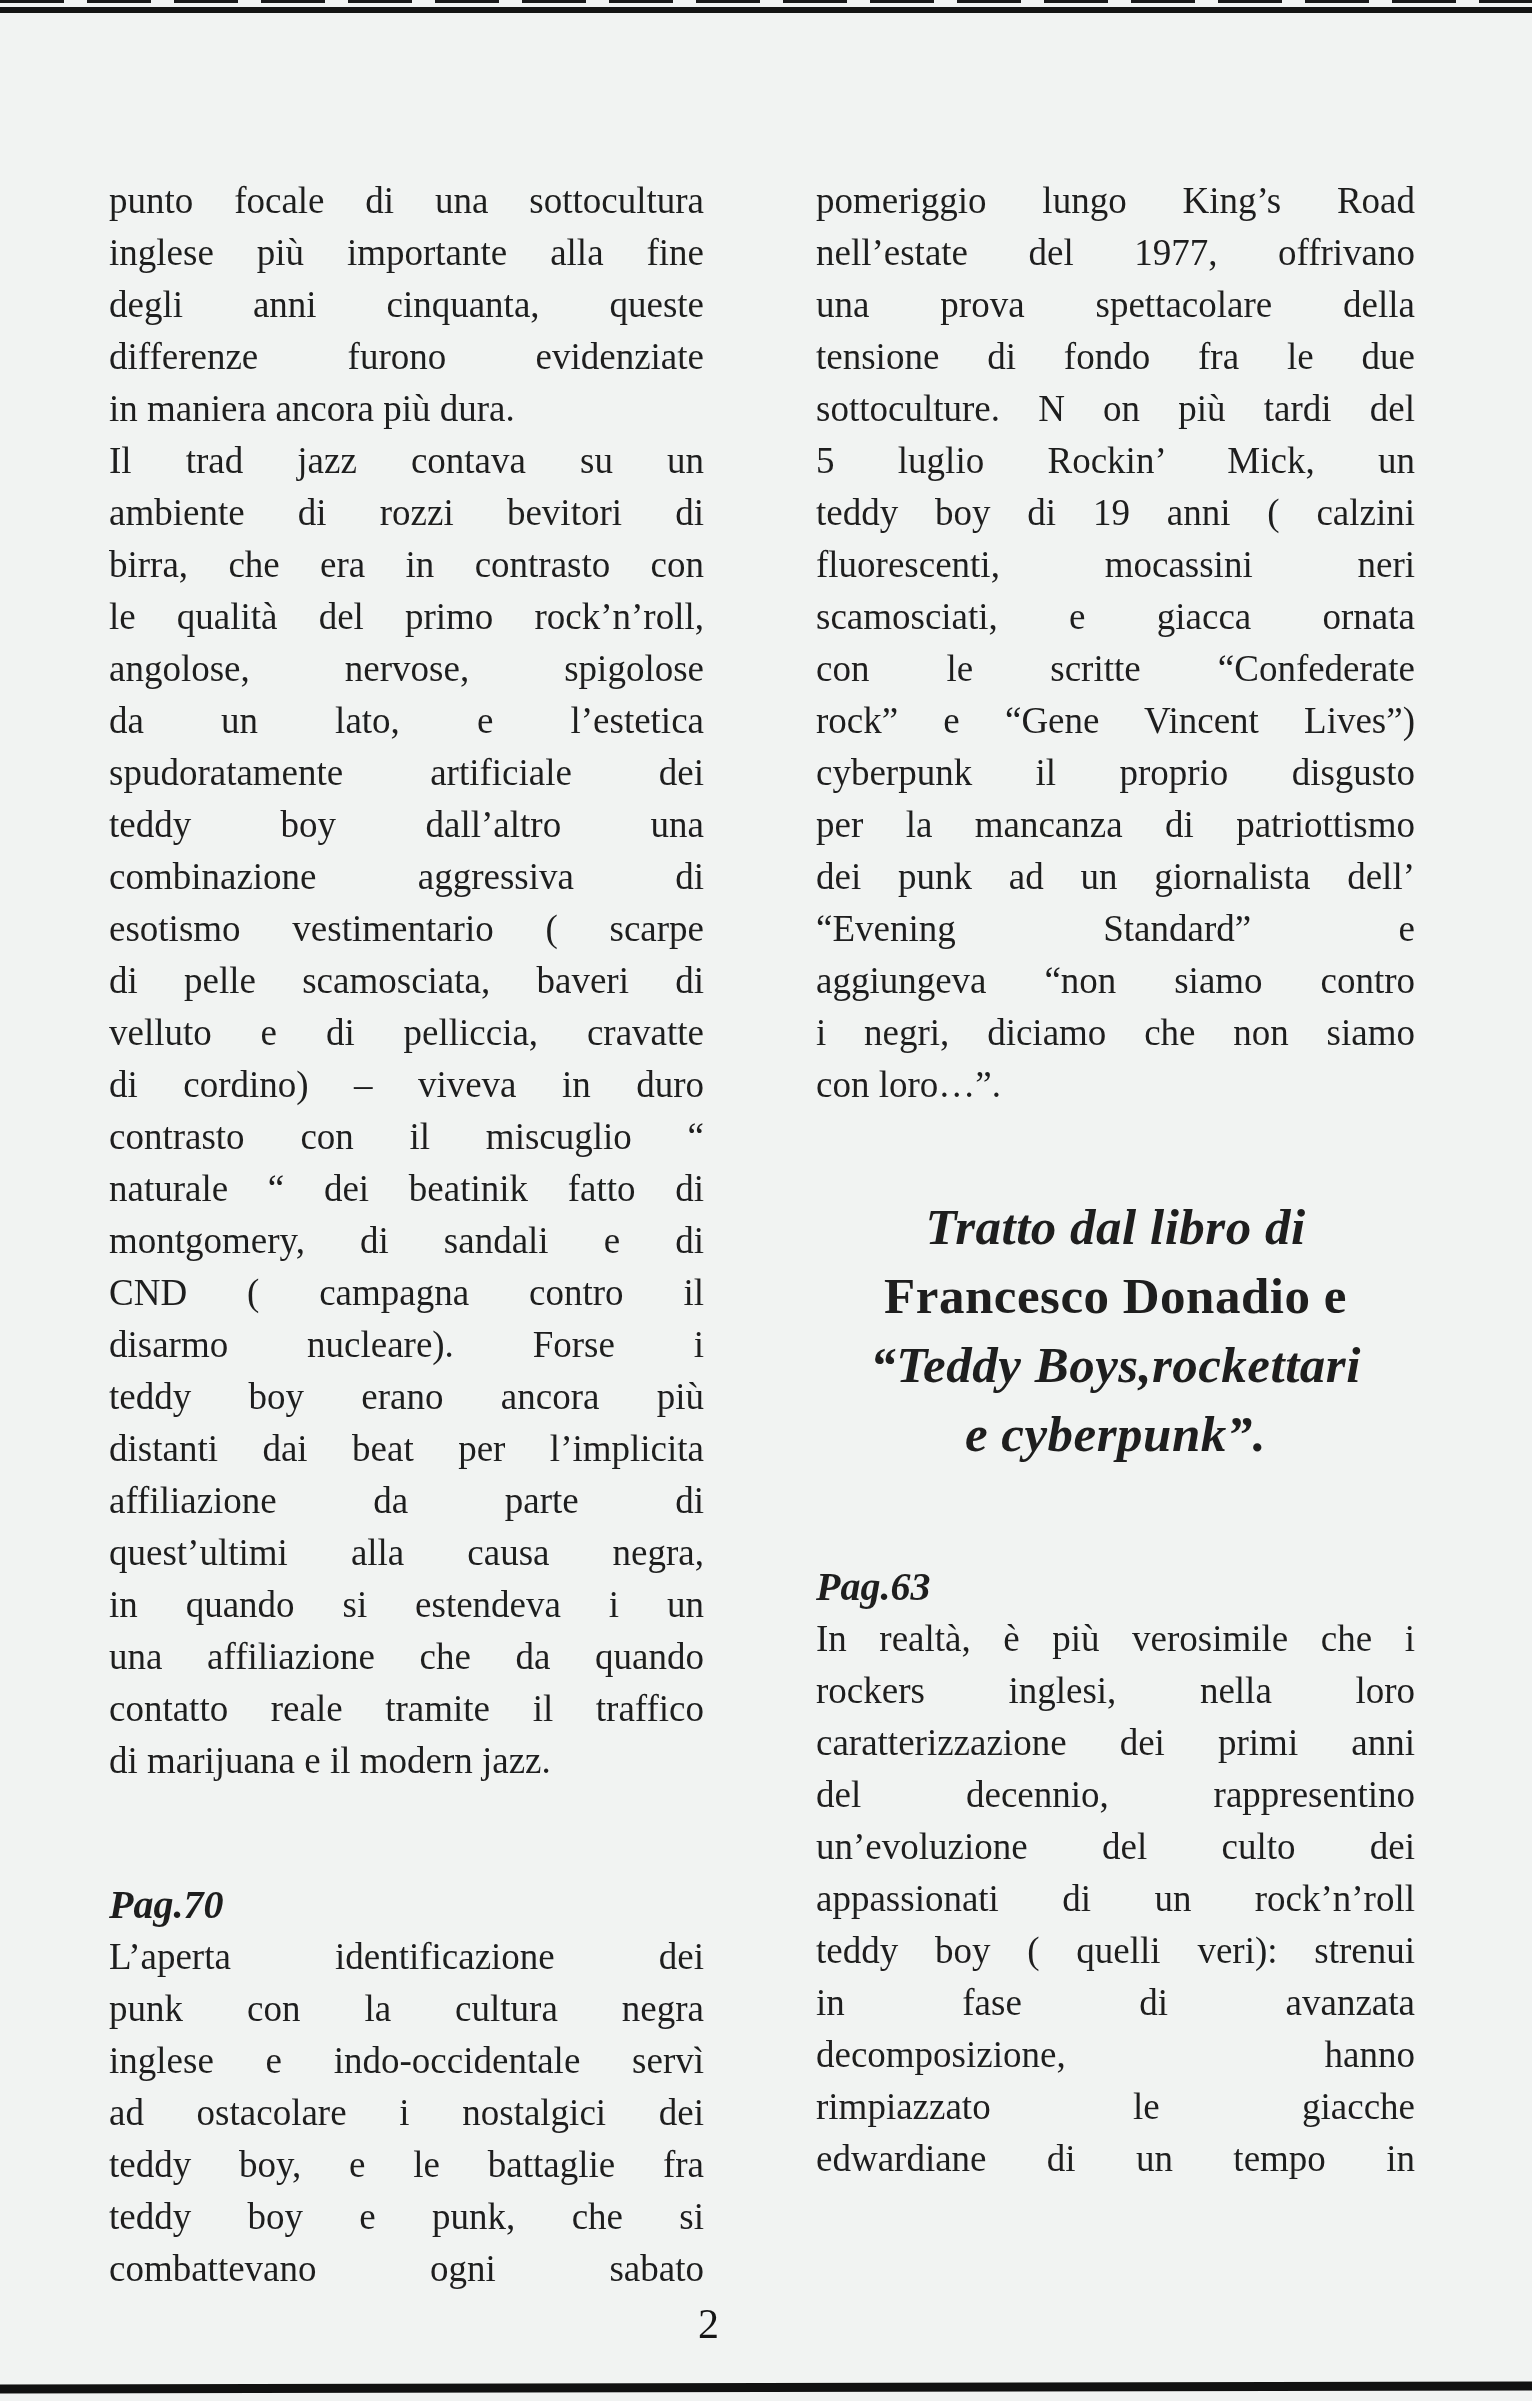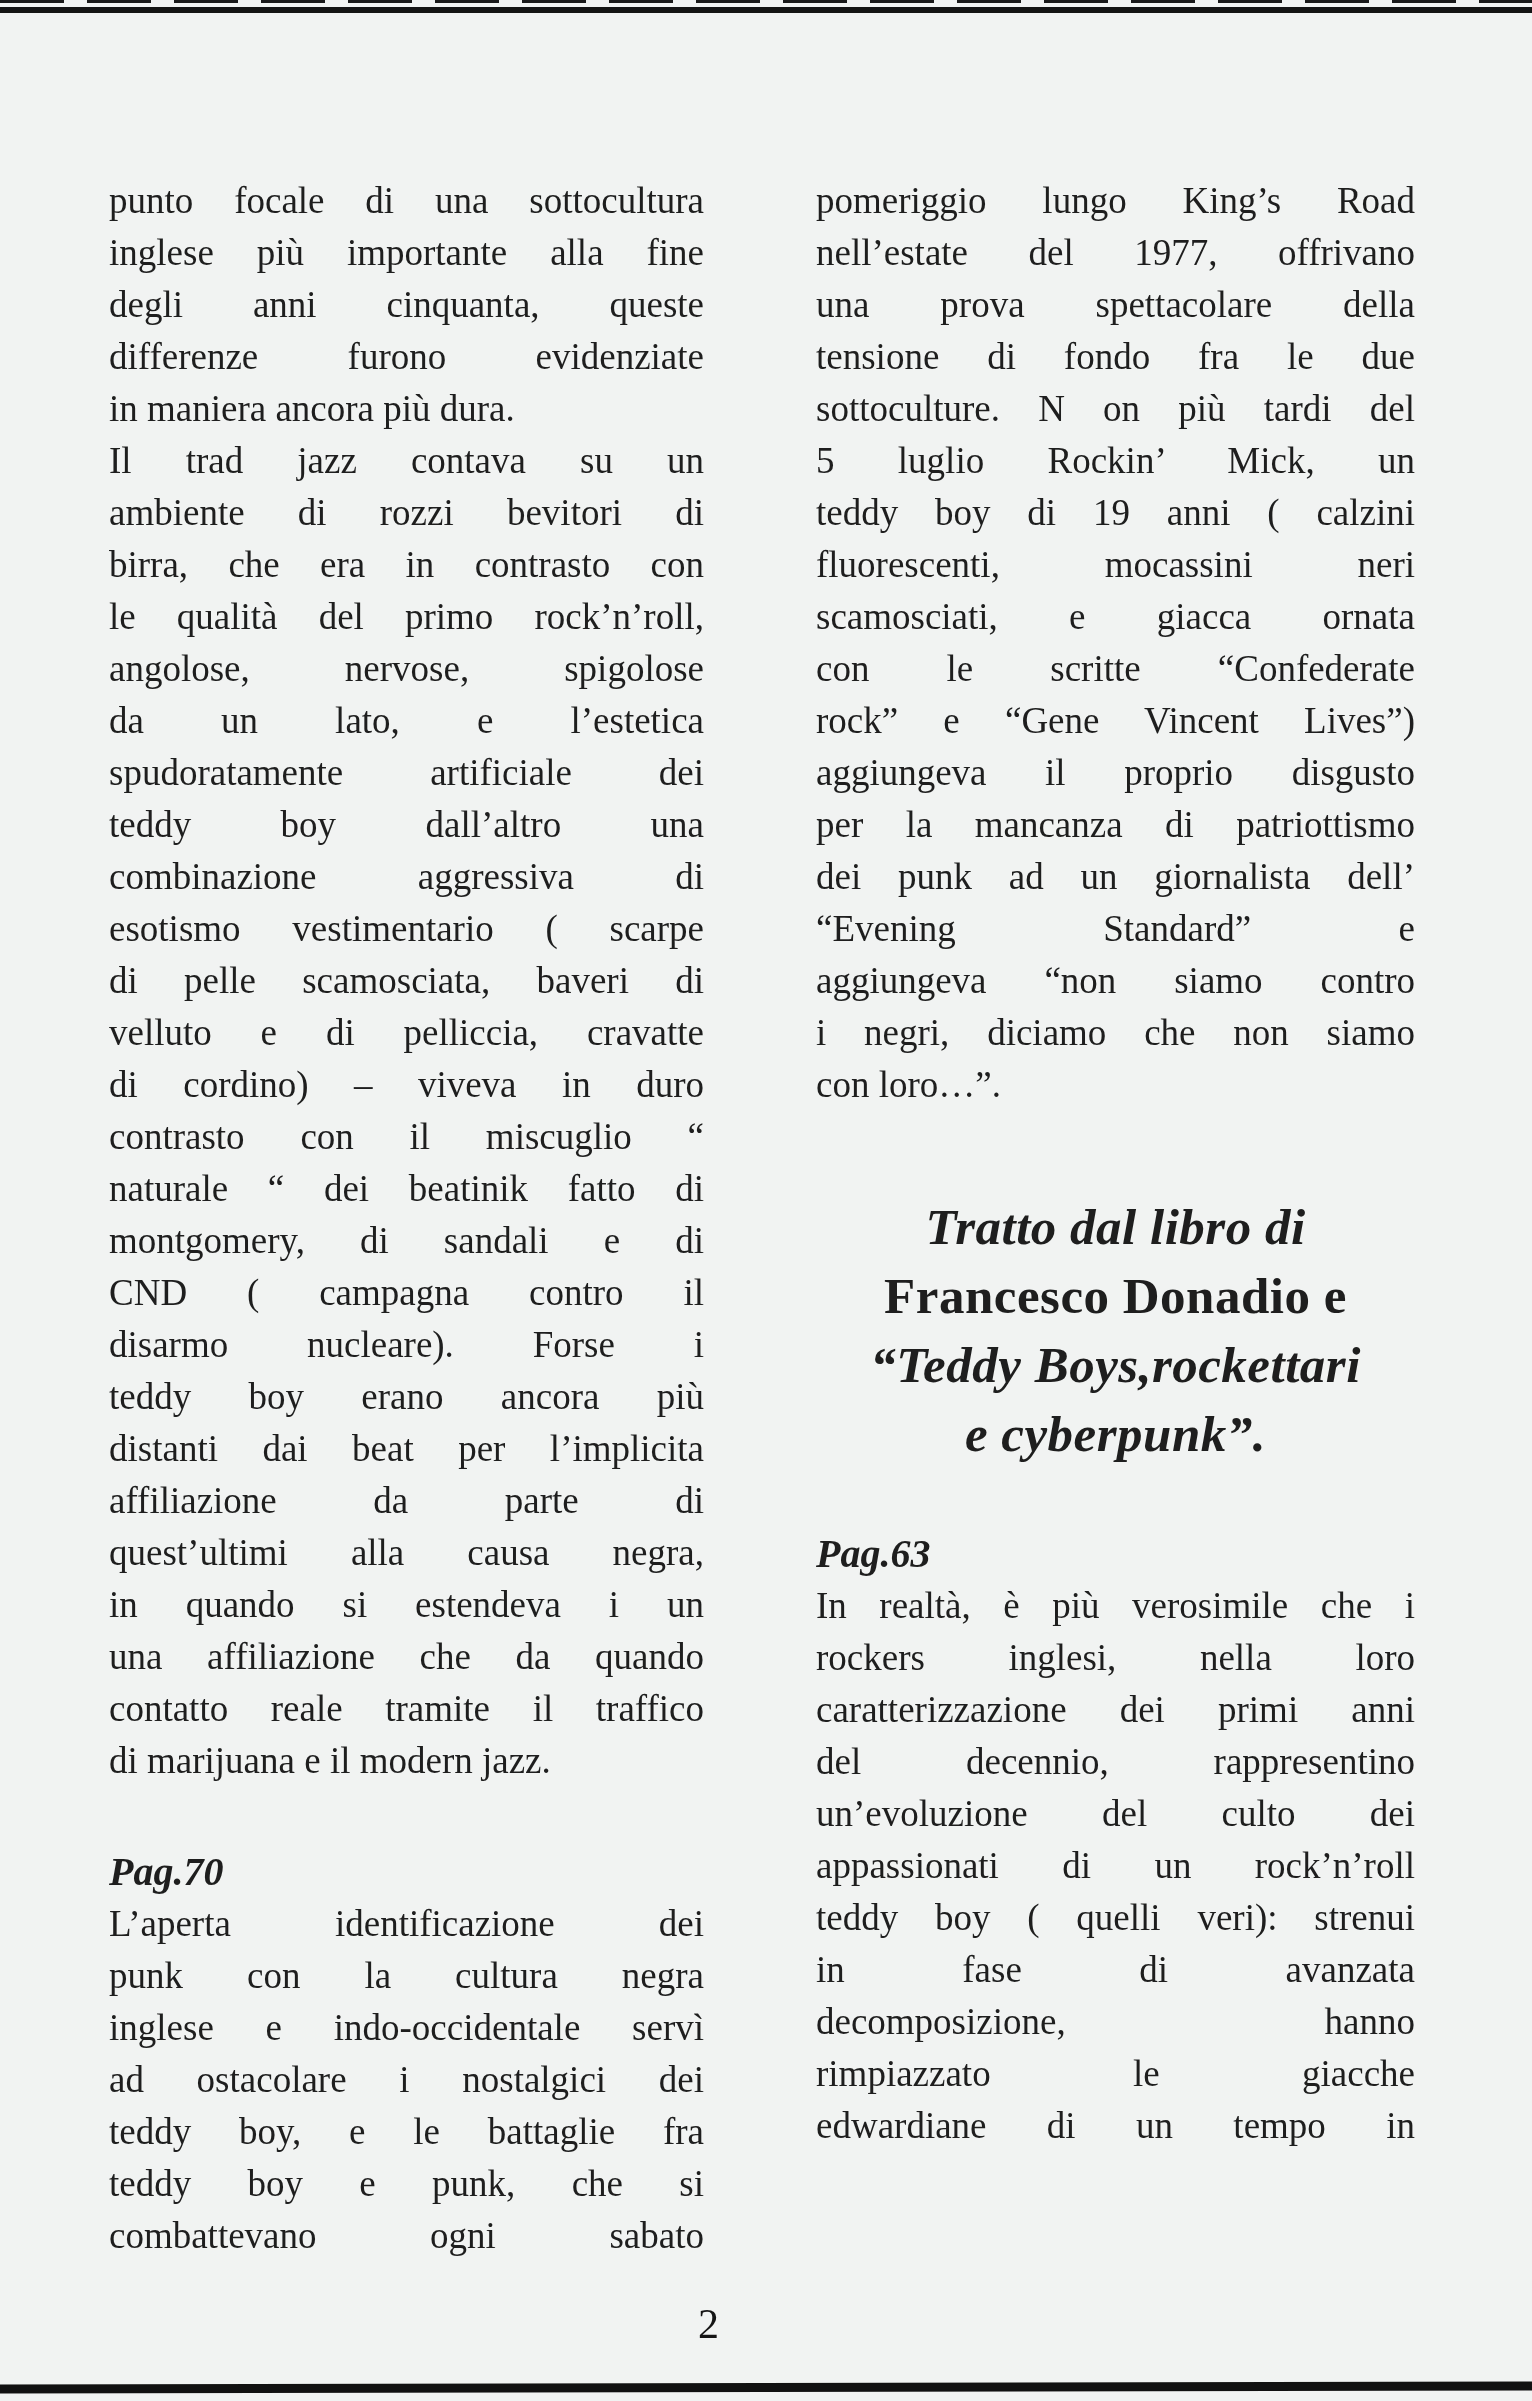--- a/index.html
+++ b/index.html
@@ -35,21 +35,21 @@
   .col-right { left: 816px; width: 599px; }
 
   .line {
     font-size: 37px;
     line-height: 52px;
     text-justify: inter-word;
   }
   .line.justify { text-align: justify; text-align-last: justify; }
   .line.plain   { text-align: left; }
 
-  .block-heading { margin-top: 59px; }
+  .block-heading { margin-top: 92px; }
   .block-heading .line {
     font-weight: bold;
     font-style: italic;
     font-size: 40px;
     line-height: 52px;
   }
   .block-title { margin-top: 82px; }
   .block-title .line {
     font-weight: bold;
     font-size: 51px;
@@ -130,21 +130,21 @@
         <div class="line justify">nell’estate del 1977, offrivano</div>
         <div class="line justify">una prova spettacolare della</div>
         <div class="line justify">tensione di fondo fra le due</div>
         <div class="line justify">sottoculture. N on più tardi del</div>
         <div class="line justify">5 luglio Rockin’ Mick, un</div>
         <div class="line justify">teddy boy di 19 anni ( calzini</div>
         <div class="line justify">fluorescenti, mocassini neri</div>
         <div class="line justify">scamosciati, e giacca ornata</div>
         <div class="line justify">con le scritte “Confederate</div>
         <div class="line justify">rock” e “Gene Vincent Lives”)</div>
-        <div class="line justify">aggiungeva il proprio disgusto</div>
+        <div class="line justify">cyberpunk il proprio disgusto</div>
         <div class="line justify">per la mancanza di patriottismo</div>
         <div class="line justify">dei punk ad un giornalista dell’</div>
         <div class="line justify">“Evening Standard” e</div>
         <div class="line justify">aggiungeva “non siamo contro</div>
         <div class="line justify">i negri, diciamo che non siamo</div>
         <div class="line plain">con loro…”.</div>
       </div>
       <div class="block block-title">
         <div class="line plain italic">Tratto dal libro di</div>
         <div class="line plain">Francesco Donadio e</div>

